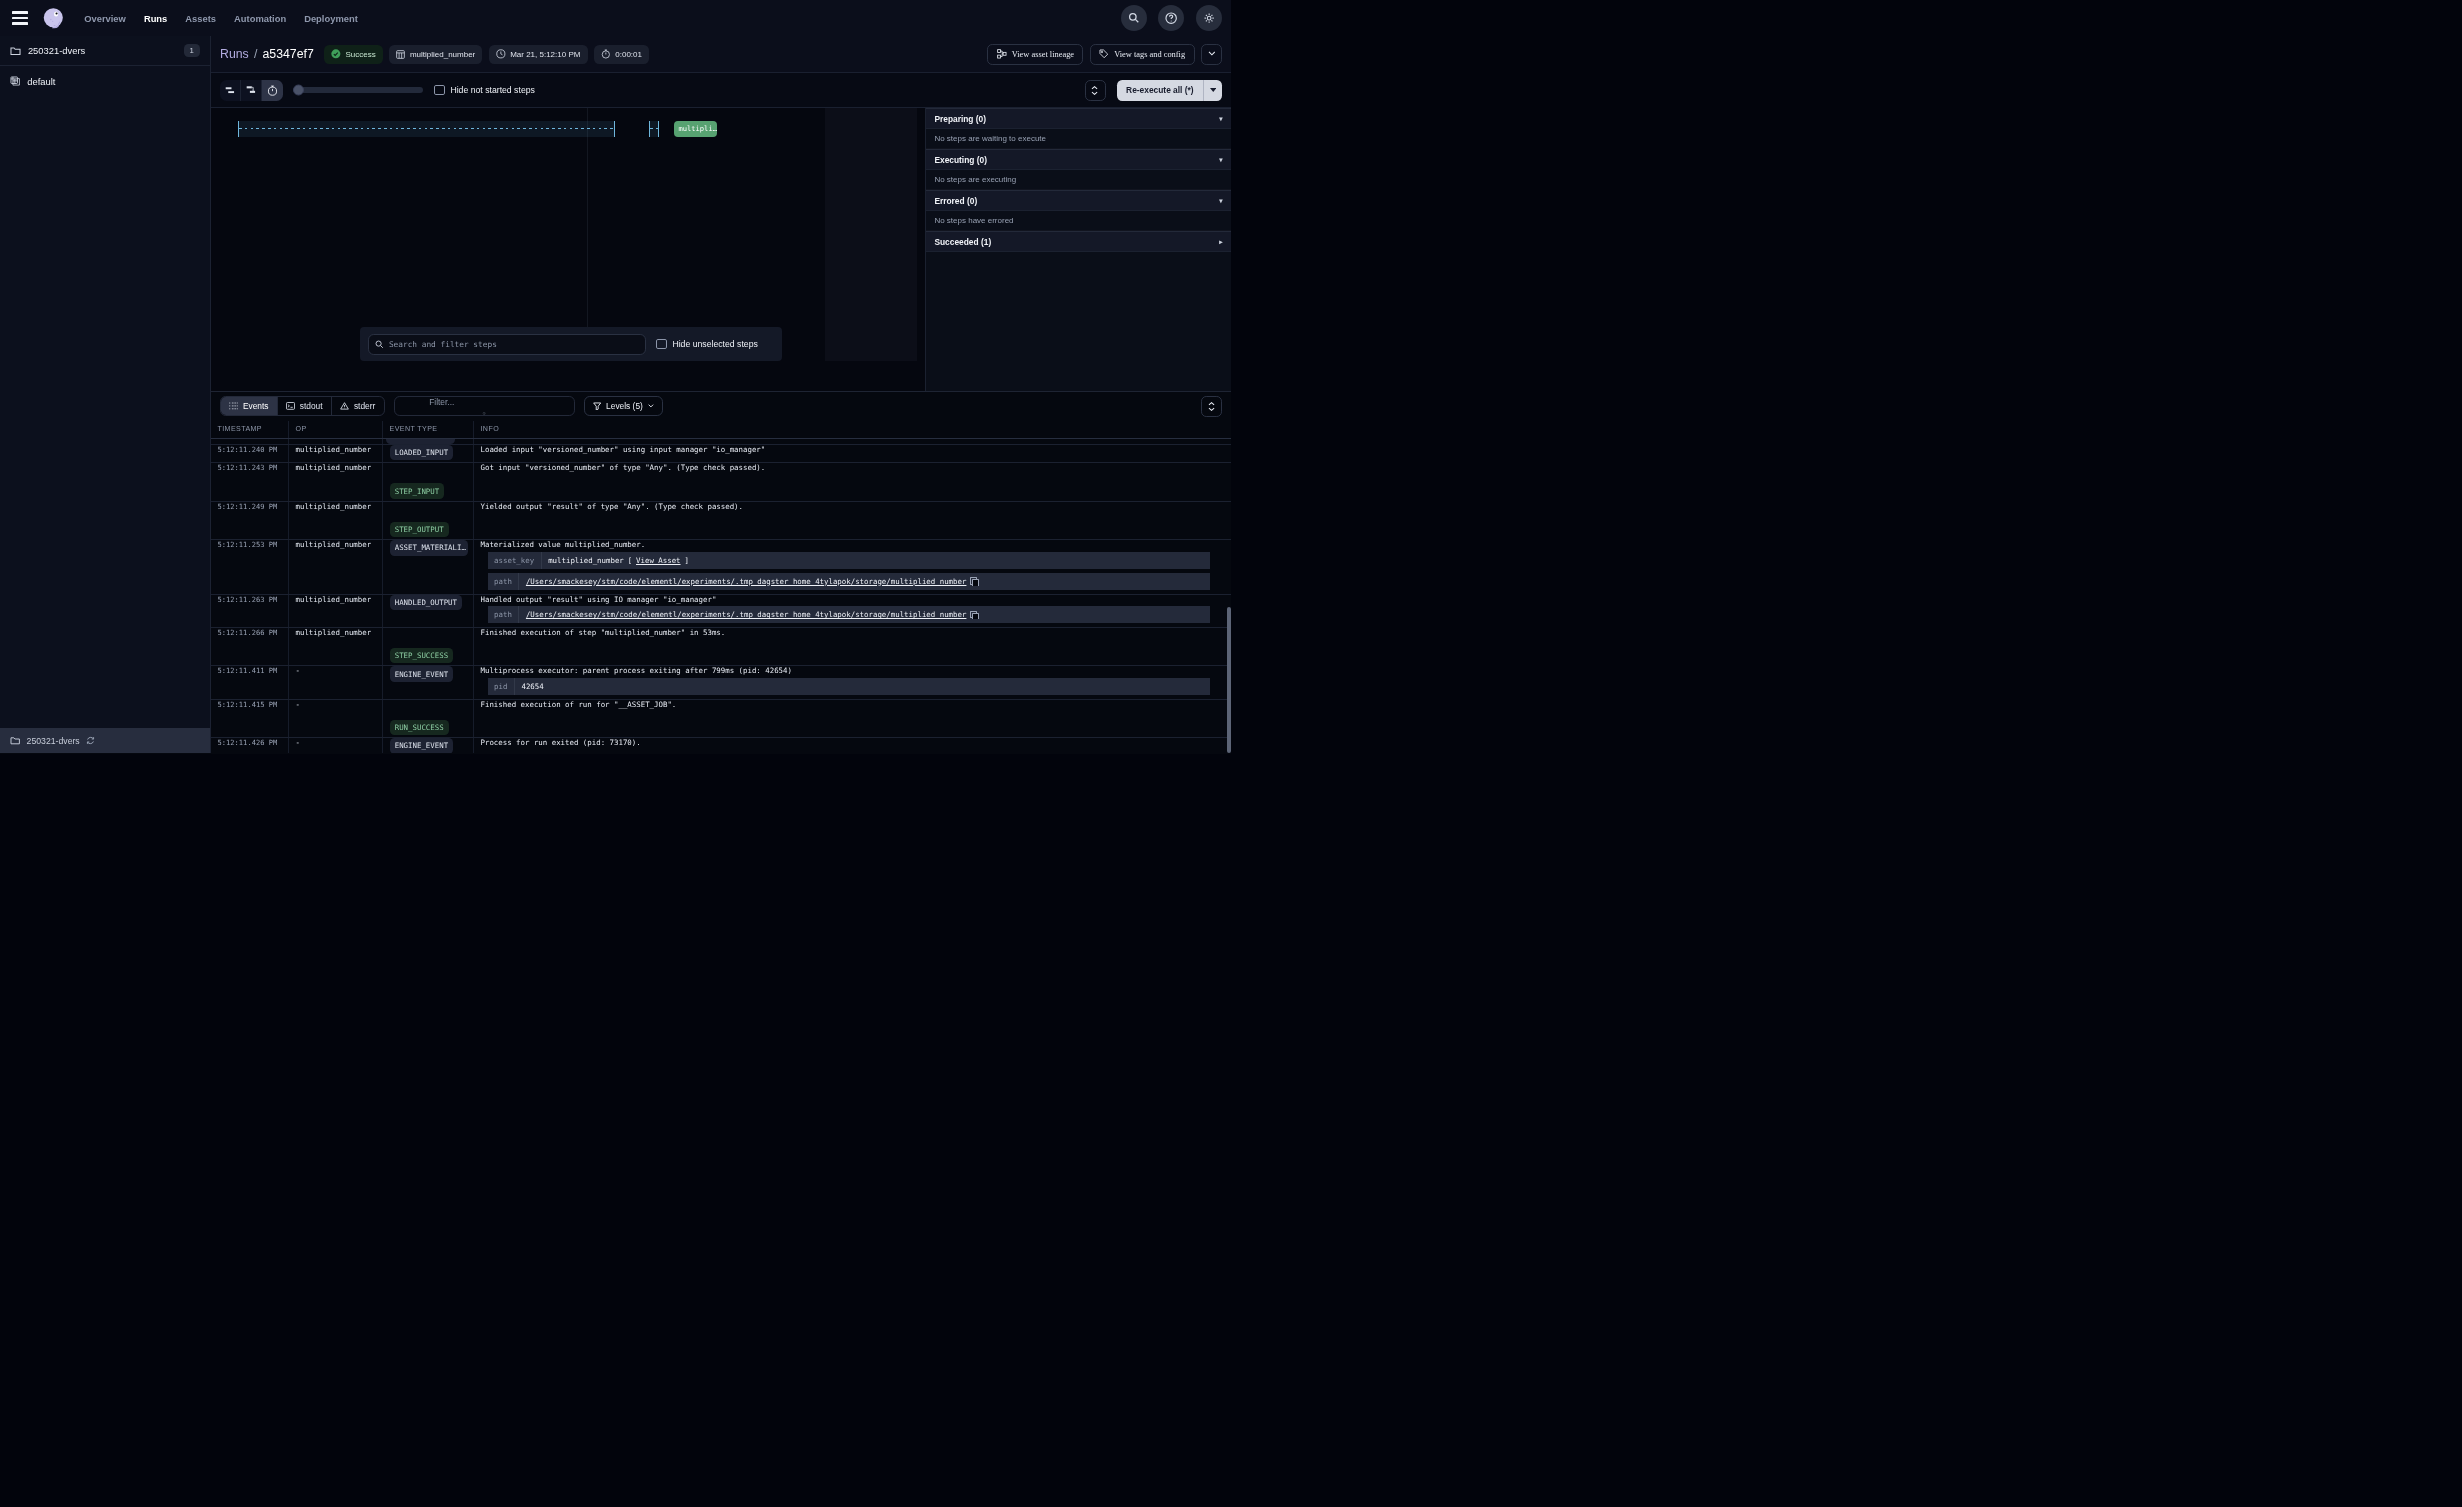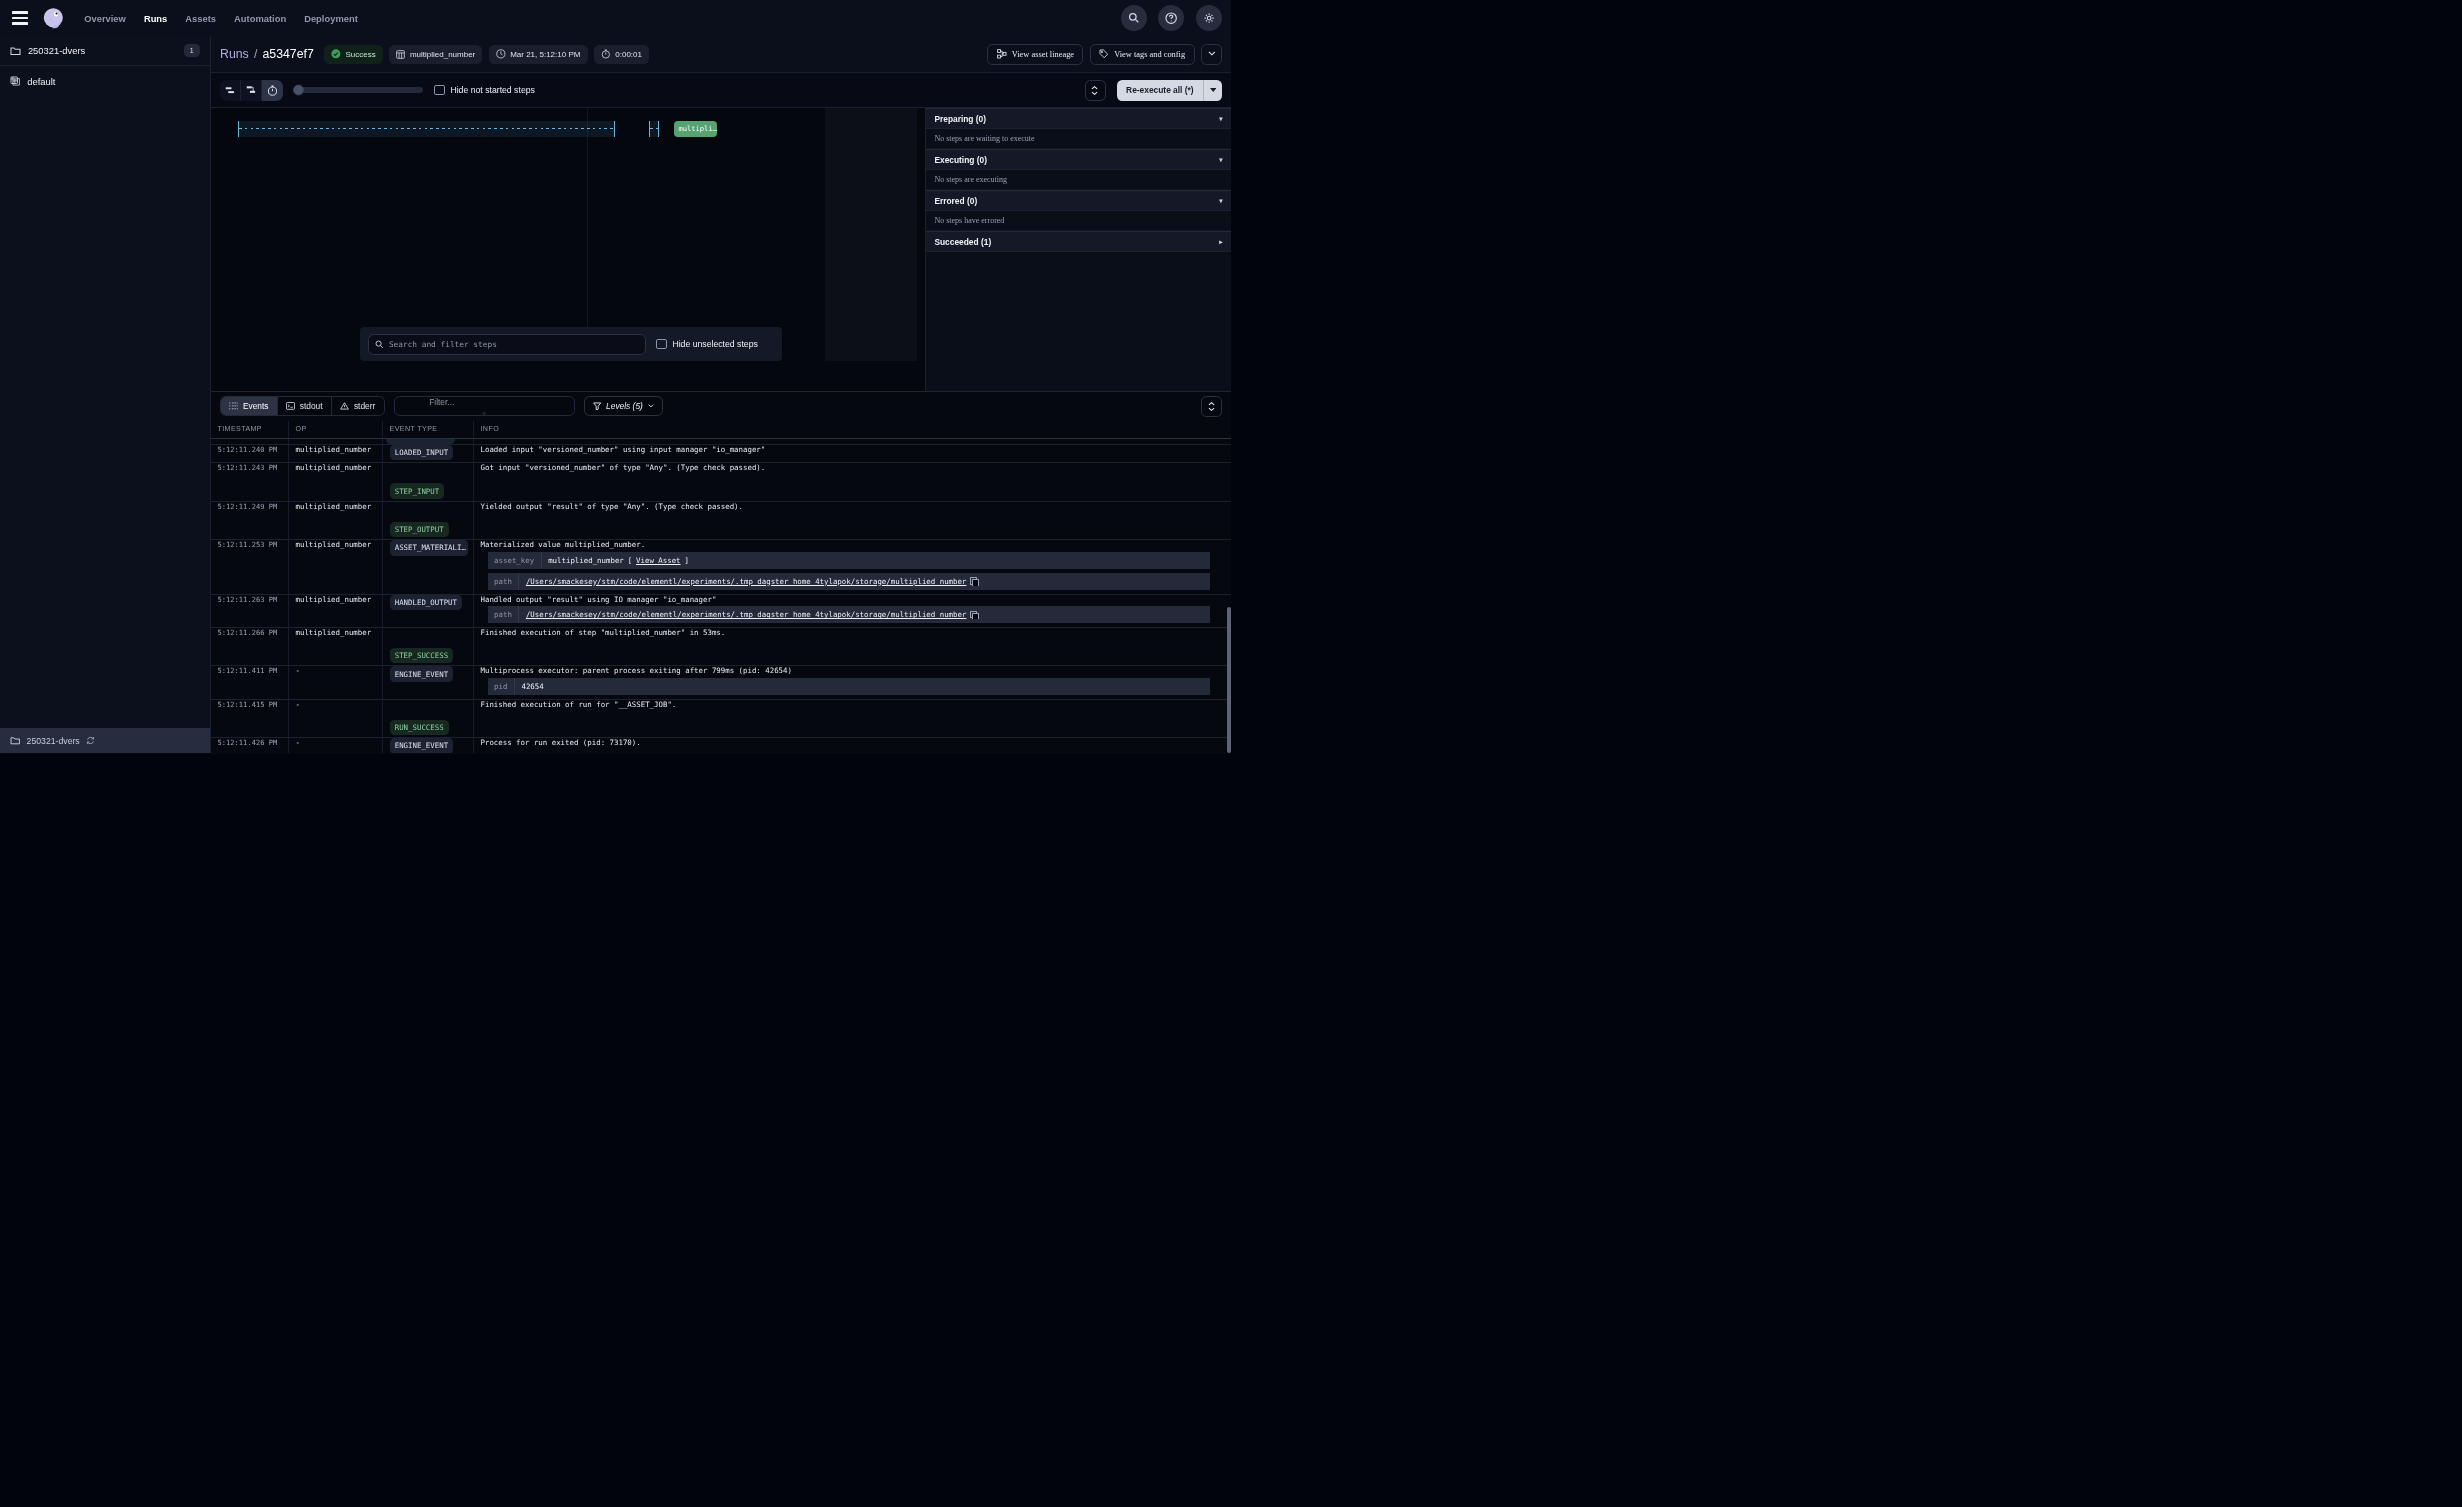--- a/index.html
+++ b/index.html
@@ -74,33 +74,33 @@
      display:flex; align-items:center; padding-left:4.5px; font-family:"DejaVu Sans Mono", monospace; font-size:7.1px; color:#fff; cursor:pointer; }
   .float-bar { position:absolute; left:149px; top:219px; width:422px; height:34px; background:#141927; border-radius:3.9px; display:flex; align-items:center; padding:0 7.8px; gap:10.4px; }
   .search-input { display:flex; align-items:center; gap:5.2px; width:278px; height:21px; background:#0a0d17; border:0.6px solid #2a3142; border-radius:5.8px; padding:0 6.5px; }
   .search-input input { flex:1; background:transparent; border:none; outline:none; color:#dfe4ee; font-family:"DejaVu Sans Mono", monospace; font-size:7.8px; }
   .search-input input::placeholder { color:#8d96a8; }
 
   
   .right-panel { width:306px; flex:none; border-left:0.6px solid #1b2130; background:#0a0e18; }
   .rp-header { height:21px; background:#141827; border-top:0.6px solid #232939; border-bottom:0.6px solid #1b2130; display:flex; align-items:center; padding:0 8.4px; font-size:8.4px; font-weight:700; color:#f2f4f9; cursor:pointer; }
   .rp-header .chev { margin-left:auto; color:#cdd3df; font-size:6.5px; }
-  .rp-body { height:20px; border-bottom:0.6px solid #11141f; display:flex; align-items:center; padding:0 8.4px; font-size:8px; color:#98a1b3;font-family:Liberation Serif, serif; }
+  .rp-body { height:20px; border-bottom:0.6px solid #11141f; display:flex; align-items:center; padding:0 8.4px; font-size:8px; color:#98a1b3; }
 
   
   .events { flex:1; display:flex; flex-direction:column; border-top:0.6px solid #1e2433; background:#05080f; min-height:0; }
   .ev-toolbar { height:28.5px; display:flex; align-items:center; padding:0 9px; gap:9px; }
   .tab-group { display:flex; border:0.6px solid #232939; border-radius:5.8px; overflow:hidden; height:20px; }
   .tab { display:flex; align-items:center; gap:4.5px; padding:0 8.4px; font-size:8.4px; color:#dfe4ee; cursor:pointer; border-right:0.6px solid #232939; background:transparent; }
   .tab:last-child { border-right:none; }
   .tab.sel { background:#2d3345; color:#ffffff; }
   .filter-box { display:flex; align-items:center; width:181px; height:20px; border:0.6px solid #232939; border-radius:5.8px; padding:0 6.5px; gap:5.2px;flex-direction:column; }
   .filter-box input { flex:1; background:transparent; border:none; outline:none; color:#dfe4ee; font-size:8.4px; }
   .filter-box input::placeholder { color:#8d96a8; }
-  .levels-btn { display:flex; align-items:center; gap:5.2px; height:20px; padding:0 7.8px; border:0.6px solid #2a3142; border-radius:5.8px; font-size:8.4px; color:#eef1f7; cursor:pointer; background:transparent; font-family:inherit;font-style:italic; }
+  .levels-btn { display:flex; align-items:center; gap:5.2px; height:20px; padding:0 7.8px; border:0.6px solid #2a3142; border-radius:5.8px; font-size:8.4px; color:#eef1f7; cursor:pointer; background:transparent; font-family:inherit; }
   .ev-toolbar .spacer { flex:1; }
 
   .table { flex:1; position:relative; overflow:hidden; font-family:"DejaVu Sans Mono", monospace; }
   .thead { display:grid; grid-template-columns:78px 94px 91px 1fr; height:18px; border-bottom:0.6px solid #272e3f; font-family:"Liberation Sans", sans-serif; }
   .thead div { font-size:7.1px; letter-spacing:0.4px; color:#8d96a8; display:flex; align-items:center; padding:0 6.5px; border-right:0.6px solid #161c2a; }
   .thead div:last-child { border-right:none; }
   .sliver { height:6.5px; overflow:hidden; display:grid; grid-template-columns:78px 94px 91px 1fr; border-bottom:0.6px solid #1b2130; }
   .sliver div { border-right:0.6px solid #161c2a; position:relative; }
   .sliver div:last-child { border-right:none; }
   .sliver .badge-cut { position:absolute; left:2.6px; top:-10.4px; width:69px; height:15.5px; background:#1d2232; border-radius:4.5px; }

